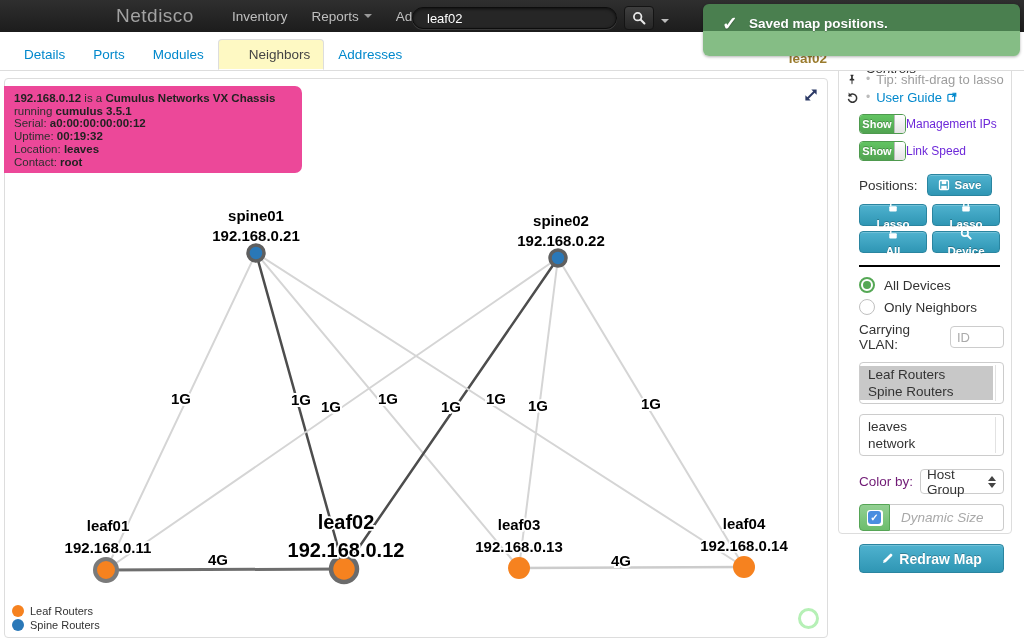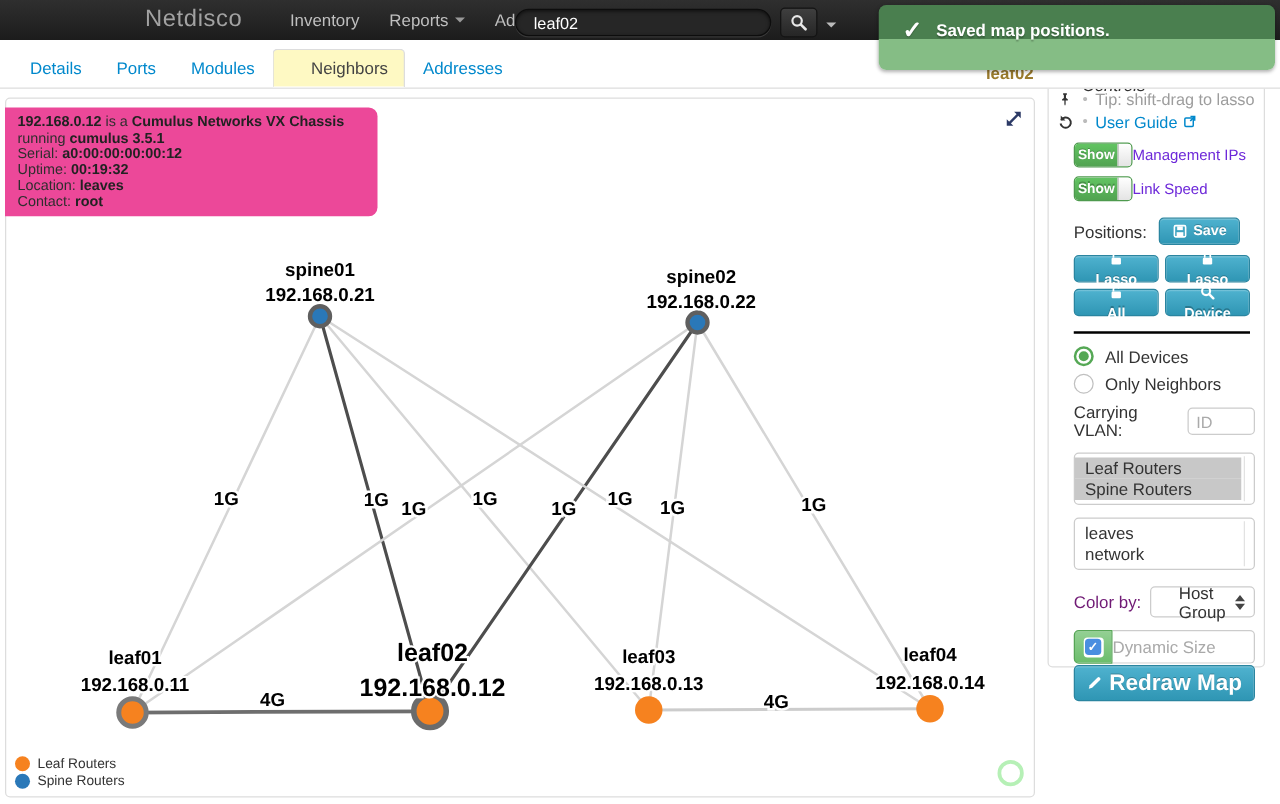--- a/index.html
+++ b/index.html
@@ -84,34 +84,34 @@
   .vlan-label { font-size:13.5px; color:#333; }
   .vlan-input { width:54px; height:22px; border:1px solid #ccc; border-radius:4px; padding:0 6px; font-size:13px; color:#555; outline:none; }
   .vlan-input::placeholder { color:#aaa; }
   .listbox { margin-top:10px; border:1px solid #ccc; border-radius:4px; background:#fff; padding:3px 0; position:relative; }
   .listbox::after { content:""; position:absolute; top:2px; bottom:2px; right:7px; border-left:1px solid #e2e2e2; }
   .list-item { font-size:13.5px; color:#333; line-height:17px; padding:0 8px; margin-right:10px; cursor:pointer; }
   .list-item.sel { background:#c8c8c8; }
   .colorby-row { display:flex; align-items:center; gap:7px; margin-top:13px; }
   .colorby-label { font-size:13.5px; color:#701a75; }
   .select-box { flex:1; height:25px; border:1px solid #ccc; border-radius:4px; background:#fff; display:flex;
-    align-items:center; justify-content:space-between; padding:0 7px 0 22px; cursor:pointer; }
+    align-items:center; justify-content:space-between; padding:0 7px 0 6px; cursor:pointer; }
   .select-value { font-size:13.5px; color:#333; }
   .select-arrows { display:flex; flex-direction:column; gap:2px; }
   .tri-up { width:0; height:0; border-left:4px solid transparent; border-right:4px solid transparent; border-bottom:5px solid #444; }
   .tri-dn { width:0; height:0; border-left:4px solid transparent; border-right:4px solid transparent; border-top:5px solid #444; }
   .dyn-row { display:flex; margin-top:10px; height:27px; }
   .dyn-addon { width:31px; background:linear-gradient(#93d093,#6cbd6c); border:1px solid #56a556; border-radius:4px 0 0 4px;
     display:flex; align-items:center; justify-content:center; cursor:pointer; }
   .checkbox { width:16px; height:16px; background:#fff; border-radius:3px; display:flex; align-items:center; justify-content:center; }
   .checkbox-inner { width:13px; height:13px; background:#4a8ee0; border-radius:3px; color:#fff; font-size:10px; font-weight:bold;
     display:flex; align-items:center; justify-content:center; }
   .dyn-field { flex:1; border:1px solid #ccc; border-left:none; border-radius:0 4px 4px 0; display:flex; align-items:center;
-    font-size:13.5px; color:#a9a9a9; }
-  .redraw-btn { width:100%; height:29px; font-size:18px; margin-top:1px; }
+    padding-left:11px; font-size:13.5px; color:#a9a9a9;font-style:italic; }
+  .redraw-btn { width:100%; height:29px; font-size:14px; margin-top:13px; }
   svg.ic { display:block; }
 </style>
 </head>
 <body>
 
 <div class="navbar">
   <span class="brand">Netdisco</span>
   <ul class="nav-items" id="nav-items">
       <li class="nav-item">
         <span>Inventory</span>

